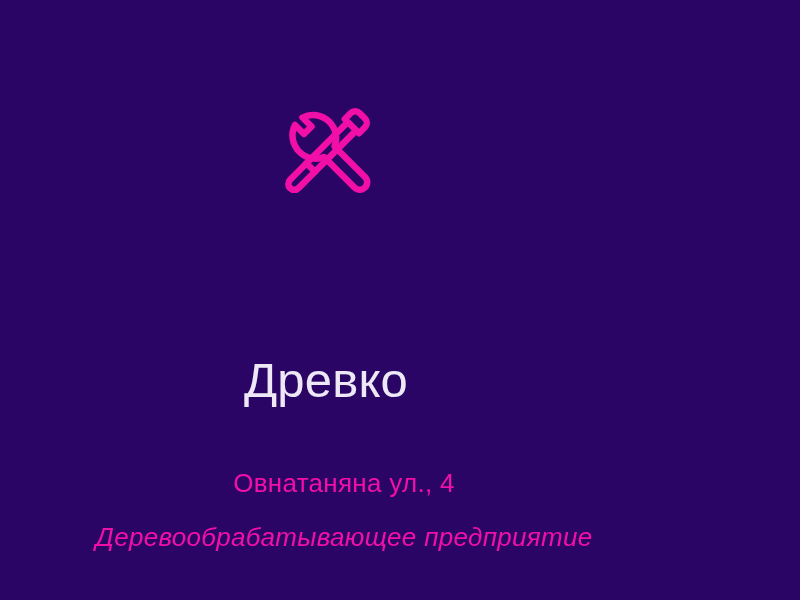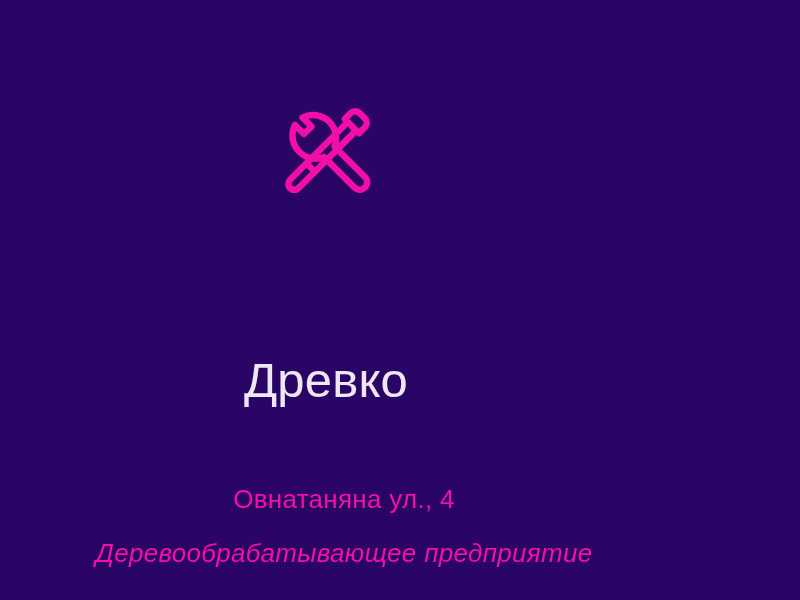--- a/index.html
+++ b/index.html
@@ -74,21 +74,21 @@
   
   .subtitle-block {
     position: absolute;
     left: 0;
     right: 0;
     top: 470px;
     text-align: center;
   }
 
   .subtitle-line {
-    margin: 16px;
+    margin: 0;
     font-family: "Liberation Sans", "DejaVu Sans", sans-serif;
     font-size: 26px;
     font-weight: 400;
     line-height: 1.0;
     letter-spacing: 0.3px;
     color: #f20fa8;
     white-space: nowrap;
     padding-left: 36px;
   }
 

